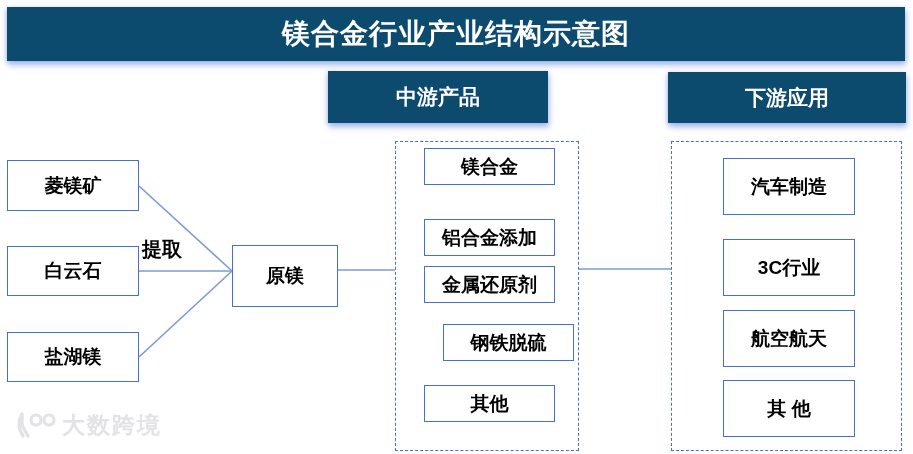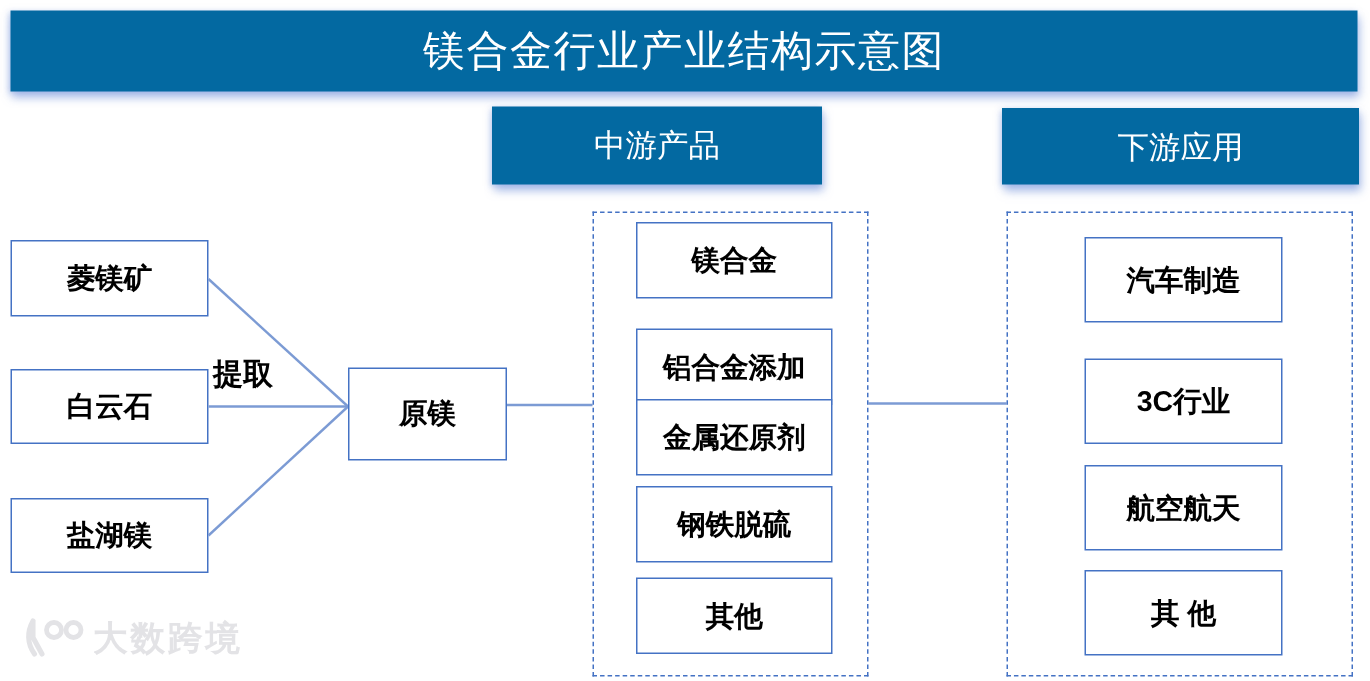--- a/index.html
+++ b/index.html
@@ -5,24 +5,24 @@
   html, body { margin: 0; padding: 0; background: #ffffff; }
   body { font-family: "Liberation Sans", "DejaVu Sans", sans-serif; }
   .canvas {
     position: relative;
     width: 913px; height: 454px;
     background: #ffffff;
     overflow: hidden;
   }
   .banner {
     position: absolute;
-    background: #0369a1;
+    background: #0c4a6e;
     color: #ffffff;
     display: flex; align-items: center; justify-content: center;
-    font-weight: normal;
+    font-weight: bold;
     box-shadow: 1px 4px 6px rgba(141, 167, 226, 0.75), -1px 1px 4px rgba(141,167,226,0.5);
     box-sizing: border-box;
     text-align: center;
   }
   .banner.title { left: 7px; top: 7px; width: 898px; height: 54px; font-size: 28px; letter-spacing: 1px; }
   .banner.hdr { font-size: 21px; }
   .hdr-resources  { left: 7px;   top: 72px; width: 226px; height: 51px; }
   .hdr-midstream  { left: 328px; top: 71px; width: 220px; height: 52px; }
   .hdr-downstream { left: 668px; top: 72px; width: 238px; height: 51px; }
   .node {
@@ -34,21 +34,21 @@
     font-weight: bold; font-size: 19px; color: #000000;
   }
   .dashed-box {
     position: absolute;
     border: 1.5px dashed #4472C4;
     box-sizing: border-box;
     background: transparent;
   }
   .mid-container   { left: 395px; top: 141px; width: 184px; height: 310px; }
   .right-container { left: 671px; top: 141px; width: 231px; height: 310px; }
-  .mid-container .node   { left: 28px; width: 131px; height: 51px; }
+  .mid-container .node   { left: 28px; width: 131px; height: 37px; }
   .right-container .node { left: 51px; width: 132px; height: 57px; }
   .edge-label {
     position: absolute;
     left: 142px; top: 236px;
     font-weight: bold; font-size: 20px; color: #000000;
   }
   .connector-layer { position: absolute; left: 0; top: 0; width: 913px; height: 454px; }
   .watermark {
     position: absolute;
     left: 12px; top: 410px;
@@ -82,21 +82,21 @@
   <div class="node" style="left:7px; top:332px; width:132px; height:50px;">盐湖镁</div>
 
   <div class="edge-label">提取</div>
 
   <div class="node" style="left:232px; top:245px; width:106px; height:62px;">原镁</div>
 
   <div class="dashed-box mid-container">
     <div class="node" style="top:6px;">镁合金</div>
     <div class="node" style="top:65px;margin-top:12px;">铝合金添加</div>
     <div class="node" style="top:124px;">金属还原剂</div>
-    <div class="node" style="top:182px;">钢铁脱硫</div>
+    <div class="node" style="top:182px;margin-left:19px;">钢铁脱硫</div>
     <div class="node" style="top:243px;">其他</div>
   </div>
 
   <div class="dashed-box right-container">
     <div class="node" style="top:16px;">汽车制造</div>
     <div class="node" style="top:97px;">3C行业</div>
     <div class="node" style="top:168px;">航空航天</div>
     <div class="node" style="top:238px;">其 他</div>
   </div>
 

